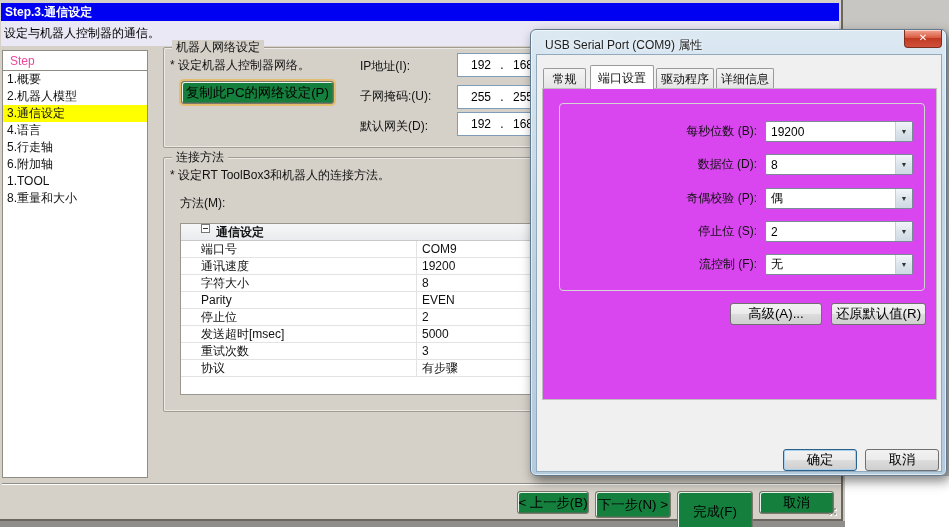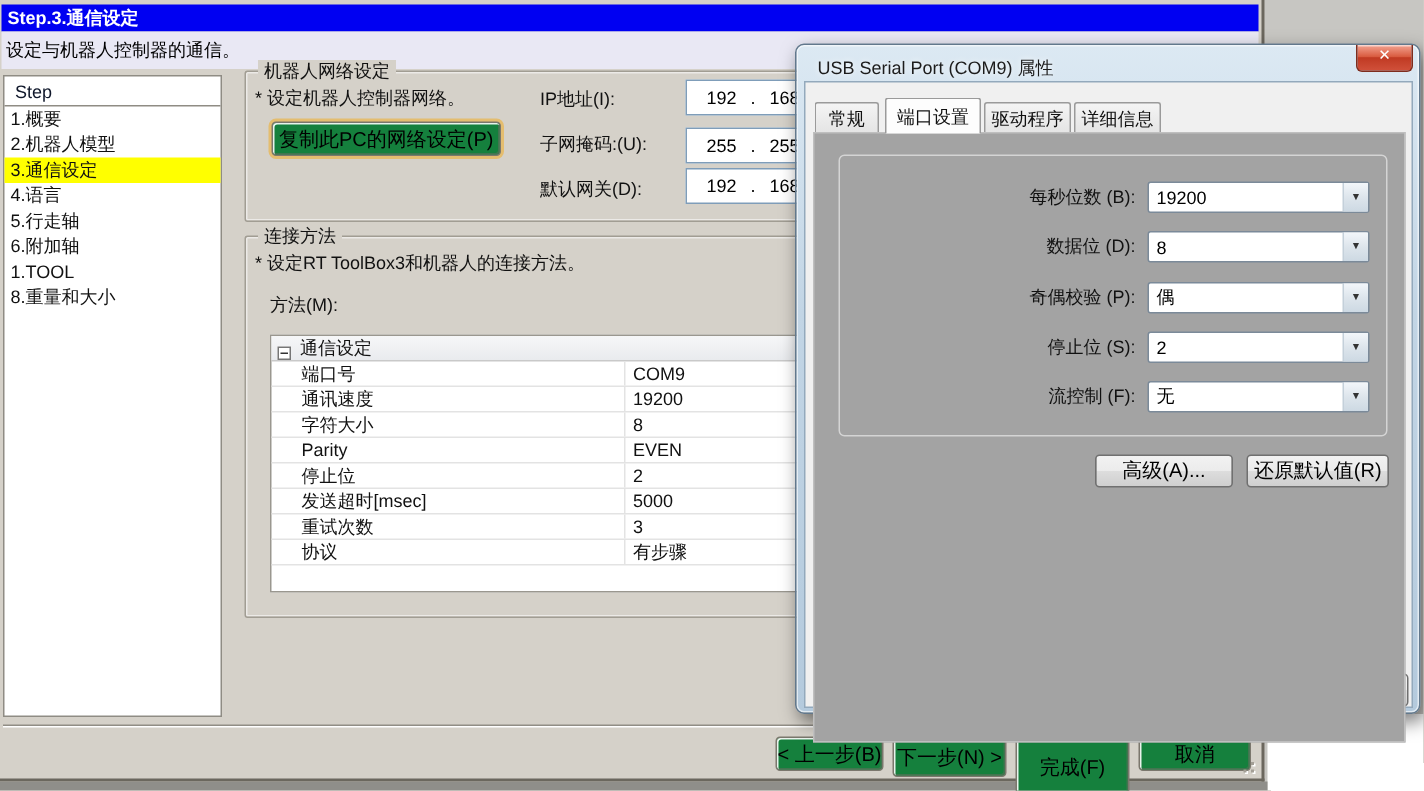--- a/index.html
+++ b/index.html
@@ -18,21 +18,21 @@
   .wizard { position:absolute; left:0; top:0; width:843px; height:521px;
             background:#d5d1c9; border-right:2px solid #6b675e; border-bottom:2px solid #6b675e; }
   .titlebar { position:absolute; left:1px; top:3px; width:838px; height:18px;
               background:#0000f2; color:#fff; font-weight:bold; line-height:18px; padding-left:4px; }
   .subtitle-strip { position:absolute; left:1px; top:21px; width:838px; height:25px;
                     background:#e9e8f4; line-height:25px; padding-left:3px; color:#000; }
 
   
   .sidebar { position:absolute; left:2px; top:50px; width:146px; height:428px;
              background:#fff; border:1px solid #8f8c84; }
-  .sb-header { height:20px; line-height:20px; padding-left:7px; border-bottom:1px solid #8f8c84; color:#0f172a; }
+  .sb-header { height:20px; line-height:20px; padding-left:7px; border-bottom:1px solid #8f8c84; color:#ec4899; }
   .sb-item { height:17px; line-height:17px; padding-left:4px; white-space:nowrap; }
   .sb-item.active { background:#ffff00; }
 
   
   .groupbox { position:absolute; border:1px solid #a19d93; border-radius:2px;
               box-shadow: inset 0 0 0 1px rgba(255,255,255,.55); }
   .gb-title { position:absolute; top:-8px; left:8px; background:#d5d1c9; padding:0 4px; line-height:14px; }
   .note { position:absolute; left:6px; white-space:nowrap; }
 
   .btn-classic { position:absolute; background:#15803d; border:1px solid #7b776d; border-radius:3px;
@@ -46,21 +46,21 @@
 
   
   .combo-classic { position:absolute; background:#fff; border:1px solid #8a98a5; display:flex;
                    align-items:center; }
   .combo-classic .cval { flex:1; padding-left:4px; }
   .combo-classic .carr { width:16px; text-align:center; font-size:7px; color:#555; }
 
   
   .stable { position:absolute; background:#fff; border:1px solid #9a978f; }
   .thead { height:17px; line-height:16px; background:linear-gradient(#f6f7f8,#e9ebee);
-           border-bottom:1px solid #c9c9c9; font-weight:normal; padding-left:4px; display:flex; align-items:flex-end; }
+           border-bottom:1px solid #c9c9c9; font-weight:bold; padding-left:20px; display:flex; align-items:flex-start; }
   .expander { display:inline-block; width:9px; height:9px; border:1px solid #767676; background:#fff;
               position:relative; margin-right:6px; }
   .expander::after { content:""; position:absolute; left:1px; right:1px; top:3px; border-top:1px solid #333; }
   .trow { height:17px; display:flex; border-bottom:1px solid #e3e3e3; }
   .tcell { line-height:16px; overflow:hidden; white-space:nowrap; }
   .tlabel { width:235px; padding-left:20px; }
   .tvalue { flex:1; padding-left:5px; border-left:1px solid #e3e3e3; }
 
   .separator { position:absolute; left:2px; top:483px; width:839px; height:2px;
                border-top:1px solid #918e86; border-bottom:1px solid #ffffff; }
@@ -81,22 +81,22 @@
                box-shadow: inset 0 1px 0 rgba(255,255,255,.55); cursor:default; }
   .dlg-client { position:absolute; left:5px; top:24px; width:406px; height:418px;
                 background:#f0f0f0; border:1px solid #93a9bc; }
 
   .tabs { position:absolute; left:0; top:10px; width:100%; height:24px; }
   .tab { position:absolute; height:21px; top:3px; line-height:20px; text-align:center;
          background:linear-gradient(#f4f4f4,#e4e4e4); border:1px solid #9a9a9a;
          border-bottom:none; border-radius:2px 2px 0 0; cursor:default; }
   .tab.active { height:24px; top:0; background:#fdfdfd; z-index:3; line-height:24px; }
 
-  .tabpage { position:absolute; left:5px; top:33px; width:395px; height:407px;
-             background:#a3a3a3; border:1px solid #bfbfbf; z-index:2; }
+  .tabpage { position:absolute; left:5px; top:33px; width:395px; height:312px;
+             background:#d946ef; border:1px solid #bfbfbf; z-index:2; }
   .round-group { position:absolute; left:16px; top:14px; width:366px; height:188px;
                  border:1px solid #d4d4d4; border-radius:4px; }
   .drow-label { position:absolute; left:0; width:197px; text-align:right; line-height:21px; white-space:nowrap; }
   .combo7 { position:absolute; left:205px; width:148px; height:21px; background:#fff;
             border:1px solid #7b8a99; border-radius:2px; display:flex; align-items:center; }
   .combo7 .cval { flex:1; padding-left:5px; color:#000; }
   .combo7 .cbtn { width:17px; height:100%; display:flex; align-items:center; justify-content:center;
                   font-size:7px; color:#333; background:linear-gradient(#f2f6fa,#dde5ec 50%,#cdd9e3);
                   border-left:1px solid #c4d0da; }
   .btn-win7 { position:absolute; height:22px; line-height:20px; text-align:center;

